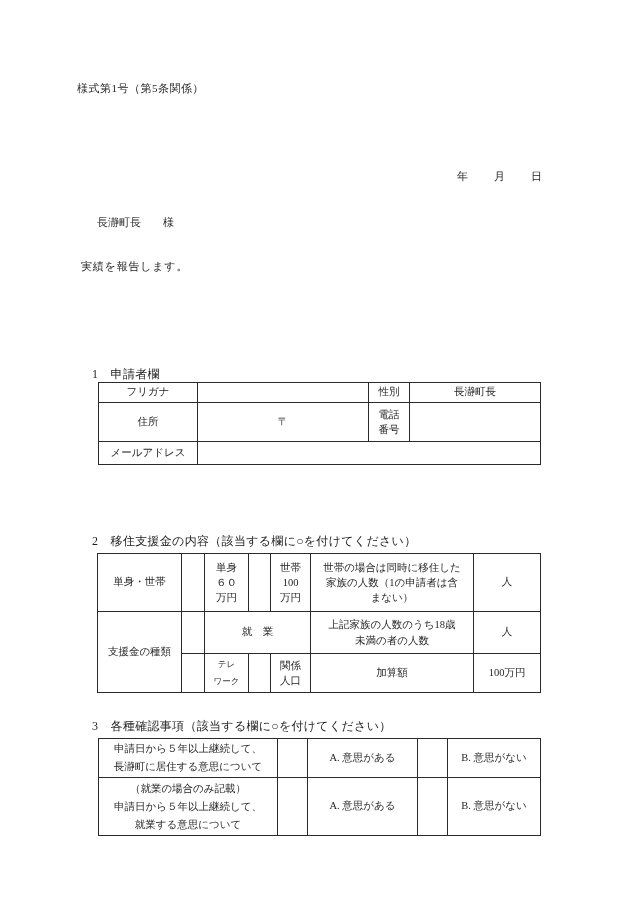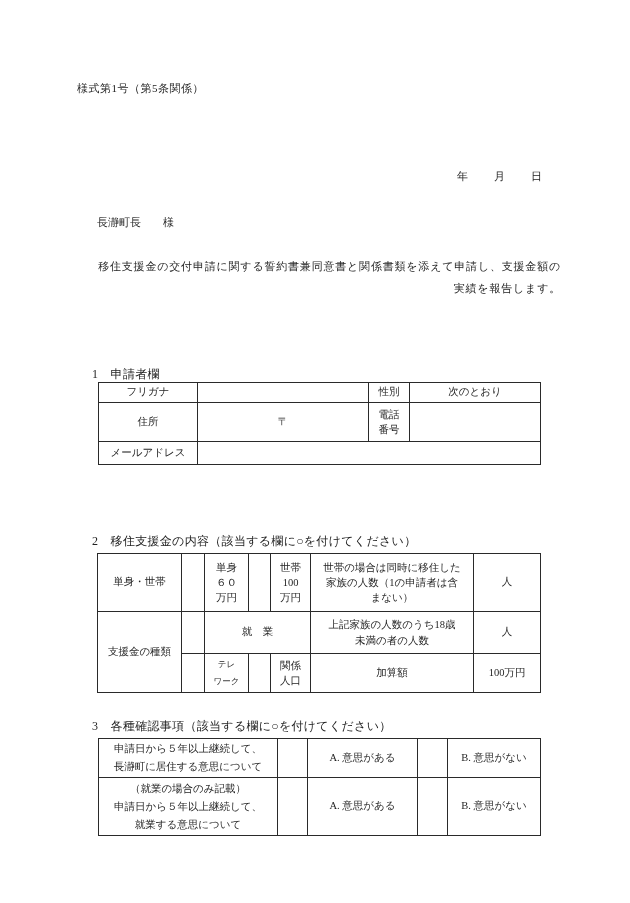--- a/index.html
+++ b/index.html
@@ -4,21 +4,21 @@
 <style>
   html,body{margin:0;padding:0;background:#ffffff;}
   .page{
     position:relative;
     width:630px;height:903px;
     background:#ffffff;
     font-family:"Liberation Serif","DejaVu Serif",serif;
     color:#1f1f1f;
     overflow:hidden;
   }
-  .abs{position:absolute;text-align:right;}
+  .abs{position:absolute;}
   .form-number{left:77px;top:81px;font-size:11px;letter-spacing:0.5px;}
   .doc-title{left:0;right:0;top:129px;text-align:center;font-size:11.5px;letter-spacing:1.6px;}
   .date-line{left:457px;top:169px;font-size:11px;white-space:nowrap;}
   .date-line .gap{margin-left:26px;}
   .addressee{left:97px;top:215px;font-size:11px;}
   .intro{left:81px;top:256px;width:480px;font-size:11px;line-height:21.5px;letter-spacing:0.8px;}
   .sec-head{font-size:12px;letter-spacing:0.3px;}
   .s1{left:92px;top:366px;}
   .s2{left:92px;top:533px;}
   .s3{left:92px;top:718px;}
@@ -58,39 +58,38 @@
   <div class="abs form-number">様式第1号（第5条関係）</div>
 
 
   <div class="abs date-line">
     <span>年</span><span class="gap">月</span><span class="gap">日</span>
   </div>
 
   <div class="abs addressee">長瀞町長　　様</div>
 
   <div class="abs intro">
-    <div>移住支援金の交付申請に関する誓約書兼同意書と関係書類を添えて申請し、支援金額の</div>
     <div>実績を報告します。</div>
   </div>
 
   <div class="abs sec-head s1">1　申請者欄</div>
 
   <table class="t t1">
     <colgroup>
         <col style="width:99px">
         <col style="width:171px">
         <col style="width:41px">
         <col style="width:131px">
       </colgroup>
     <tbody>
       <tr style="height:20px">
         <td class="bb-dot">フリガナ</td>
         <td class="bb-dot"></td>
         <td>性別</td>
-        <td>次のとおり</td>
+        <td>長瀞町長</td>
       </tr>
       <tr style="height:39px">
         <td>住所</td>
         <td class="top-left"><span>〒</span></td>
         <td class="tight">
           <div>電話</div>
           <div>番号</div>
         </td>
         <td></td>
       </tr>

